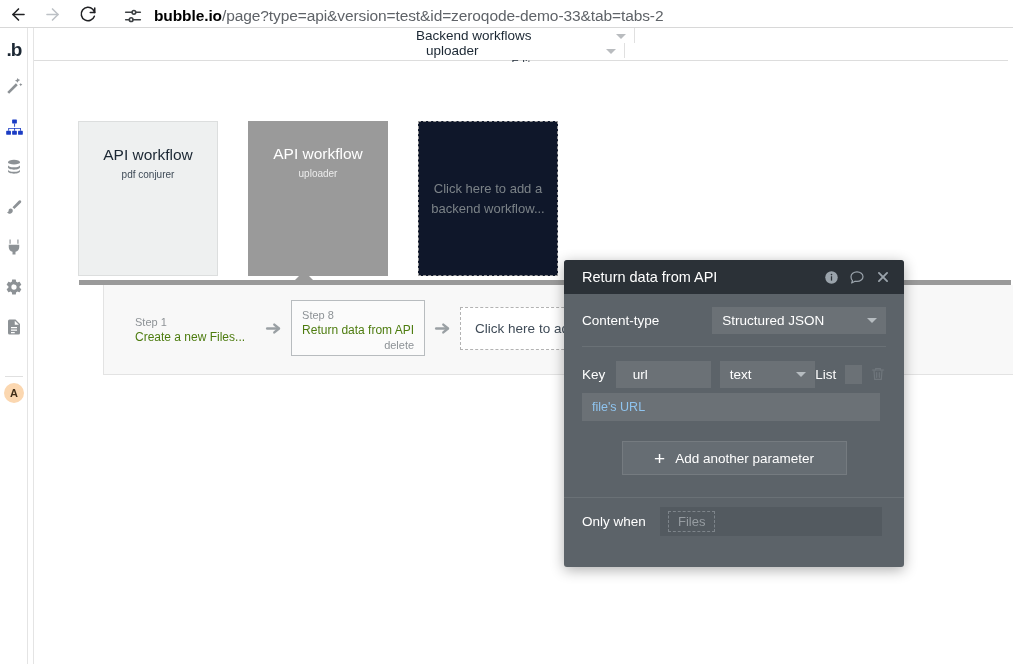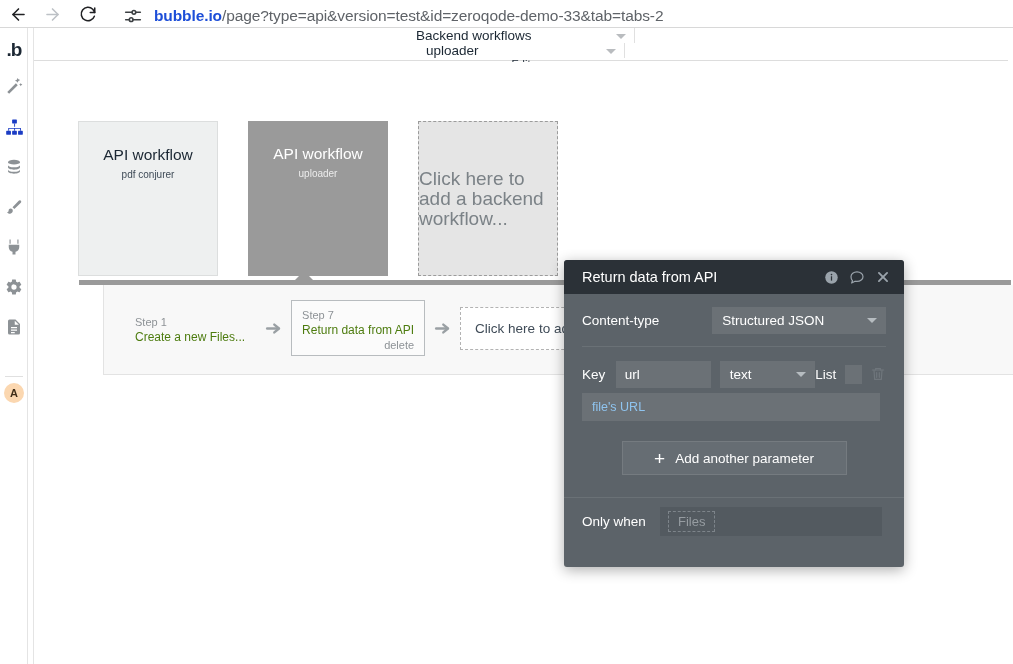--- a/index.html
+++ b/index.html
@@ -29,21 +29,21 @@
   #omnibox {
     position: absolute; left: 110px; top: -6px; right: 0; height: 40px;
     background: #ffffff; border-radius: 20px;
     display: flex; align-items: center; padding-left: 12px;
   }
   #tune-icon { width: 22px; height: 22px; flex: 0 0 22px; color: #3c4043; margin-right: 10px; margin-top: 4px;}
   #url-text {
     font-size: 15.5px; color: #5f6368; white-space: nowrap; overflow: hidden;
     margin-top: 4px; letter-spacing: -0.1px;
   }
-  #url-text .host { color: #1d4ed8; font-weight: 600; }
+  #url-text .host { color: #000000; font-weight: 600; }
   #chrome-divider {
     position: absolute; left: 0; top: 27px; width: 1013px; height: 1px; background: #d8d8d8;
   }
 
   
   #app { position: absolute; left: 0; top: 28px; width: 1013px; height: 636px; background: #ffffff; }
 
   
   #rail {
     position: absolute; left: 0; top: 0; width: 28px; height: 636px;
@@ -119,23 +119,23 @@
   .wf-card .wf-sub { font-size: 10px; }
   #card-pdf {
     background: #eef0f0; border: 1px solid #dcdede;
   }
   #card-pdf .wf-title { color: #1b2733; }
   #card-pdf .wf-sub { color: #3f4b57; }
   #card-uploader { background: #9a9a9a; }
   #card-uploader .wf-title { color: #ffffff; }
   #card-uploader .wf-sub { color: #ececec; }
   #card-add {
-    border: 1px dashed #9b9b9b; background: #e5e5e5;
-    justify-content: center; padding-top: 0; text-align: left;
-    color: #7b8287; font-size: 19px; line-height: 20px;
+    border: 1px dashed #9b9b9b; background: #0f172a;
+    justify-content: center; padding-top: 0; text-align: center;
+    color: #7b8287; font-size: 13px; line-height: 20px;
   }
 
   
   #sel-bar {
     position: absolute; left: 45px; top: 218px; width: 932px; height: 5px; background: #9a9a9a;
   }
   #sel-arrow {
     position: absolute; left: 261px; top: 209px; width: 0; height: 0;
     border-left: 9px solid transparent; border-right: 9px solid transparent;
     border-bottom: 9px solid #9a9a9a;
@@ -201,21 +201,21 @@
     border-right: 5px solid transparent; border-top: 5px solid #b6bcc0;
   }
   #dlg-divider-1 {
     height: 1px; background: #6a7176; margin: 0 18px;
   }
   #row-key { height: 46px; padding-top: 8px; }
   #lbl-key { width: 28px; }
   #inp-key {
     width: 95px; margin-left: 9px; background: #6b7176; color: #ffffff;
     font-family: "Liberation Sans", sans-serif; font-size: 13.5px;
-    border: none; height: 27px; padding: 0 9px; outline: none;
+    border: none; height: 27px; padding: 0 17px; outline: none;
   }
   #sel-key-type { width: 103px; margin-left: 9px; padding-right: 24px; }
   #lbl-list { }
   #chk-list {
     width: 19px; height: 19px; background: #6b7176; margin-left: 9px; cursor: pointer;
   }
   #btn-delete-param {
     margin-left: 8px; color: #6f767c; cursor: pointer; display: flex; align-items: center;
   }
   #btn-delete-param svg { display: block; }
@@ -381,21 +381,21 @@
           </div>
 
           <div class="step-arrow">
             <svg width="19" height="19" viewBox="0 0 24 24" fill="none" stroke="currentColor" stroke-width="3" stroke-linecap="round" stroke-linejoin="round">
                 <line x1="4" y1="12" x2="18" y2="12"></line>
                 <polyline points="13 7 19 12 13 17"></polyline>
               </svg>
           </div>
 
           <div class="step-box selected">
-            <span class="step-num">Step 7</span>
+            <span class="step-num">Step 8</span>
             <span class="step-name">Return data from API</span>
             <span class="step-delete">delete</span>
           </div>
 
           <div class="step-arrow">
             <svg width="19" height="19" viewBox="0 0 24 24" fill="none" stroke="currentColor" stroke-width="3" stroke-linecap="round" stroke-linejoin="round">
                 <line x1="4" y1="12" x2="18" y2="12"></line>
                 <polyline points="13 7 19 12 13 17"></polyline>
               </svg>
           </div>

